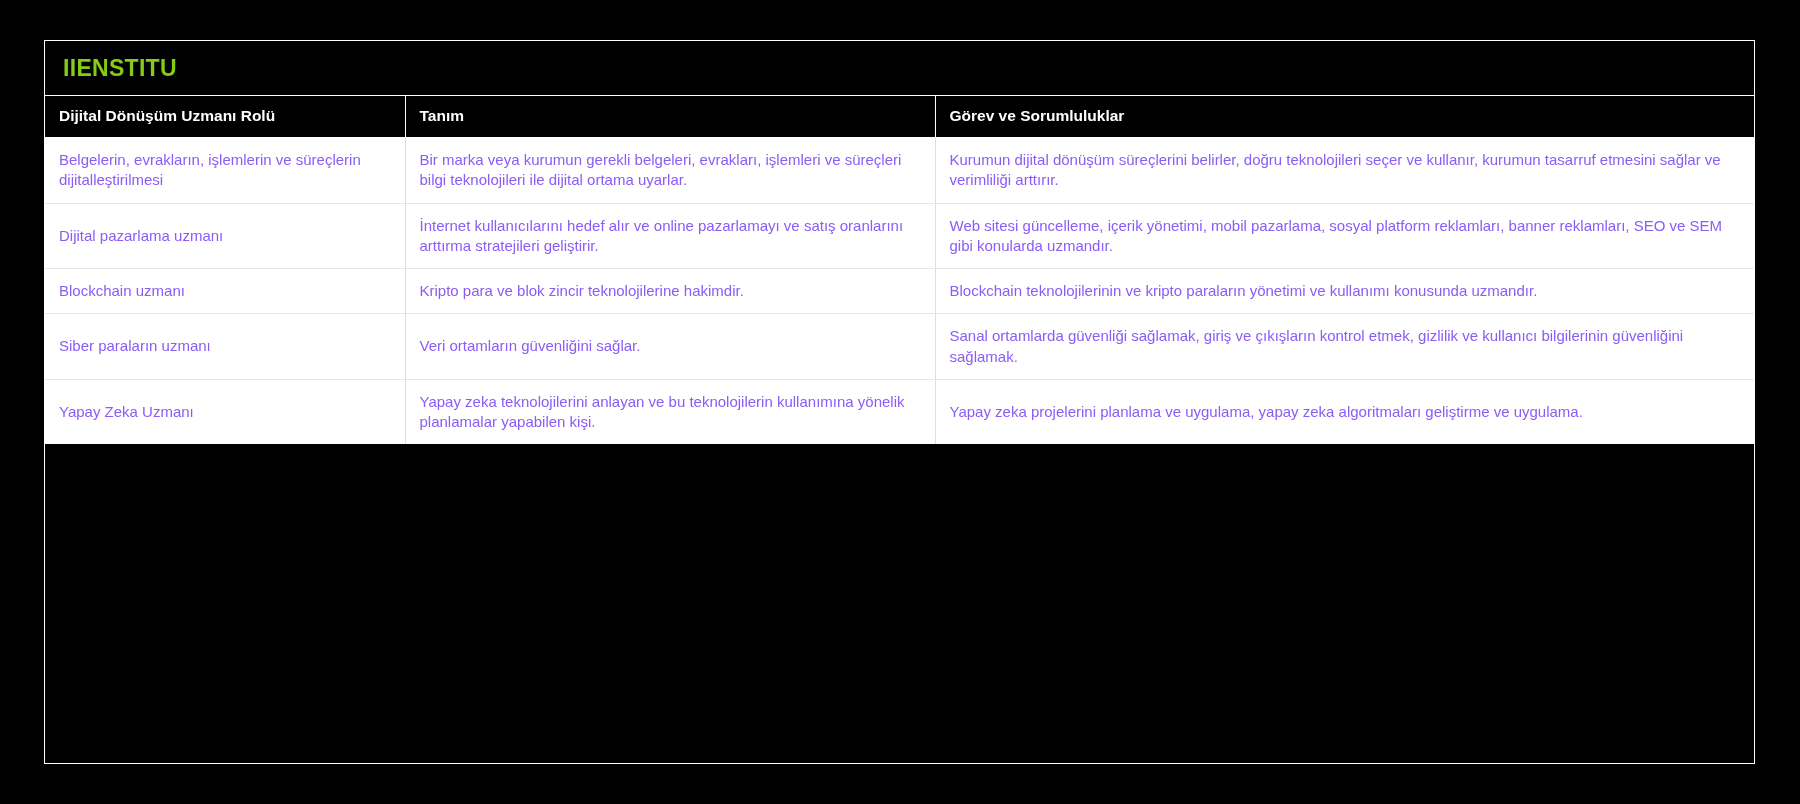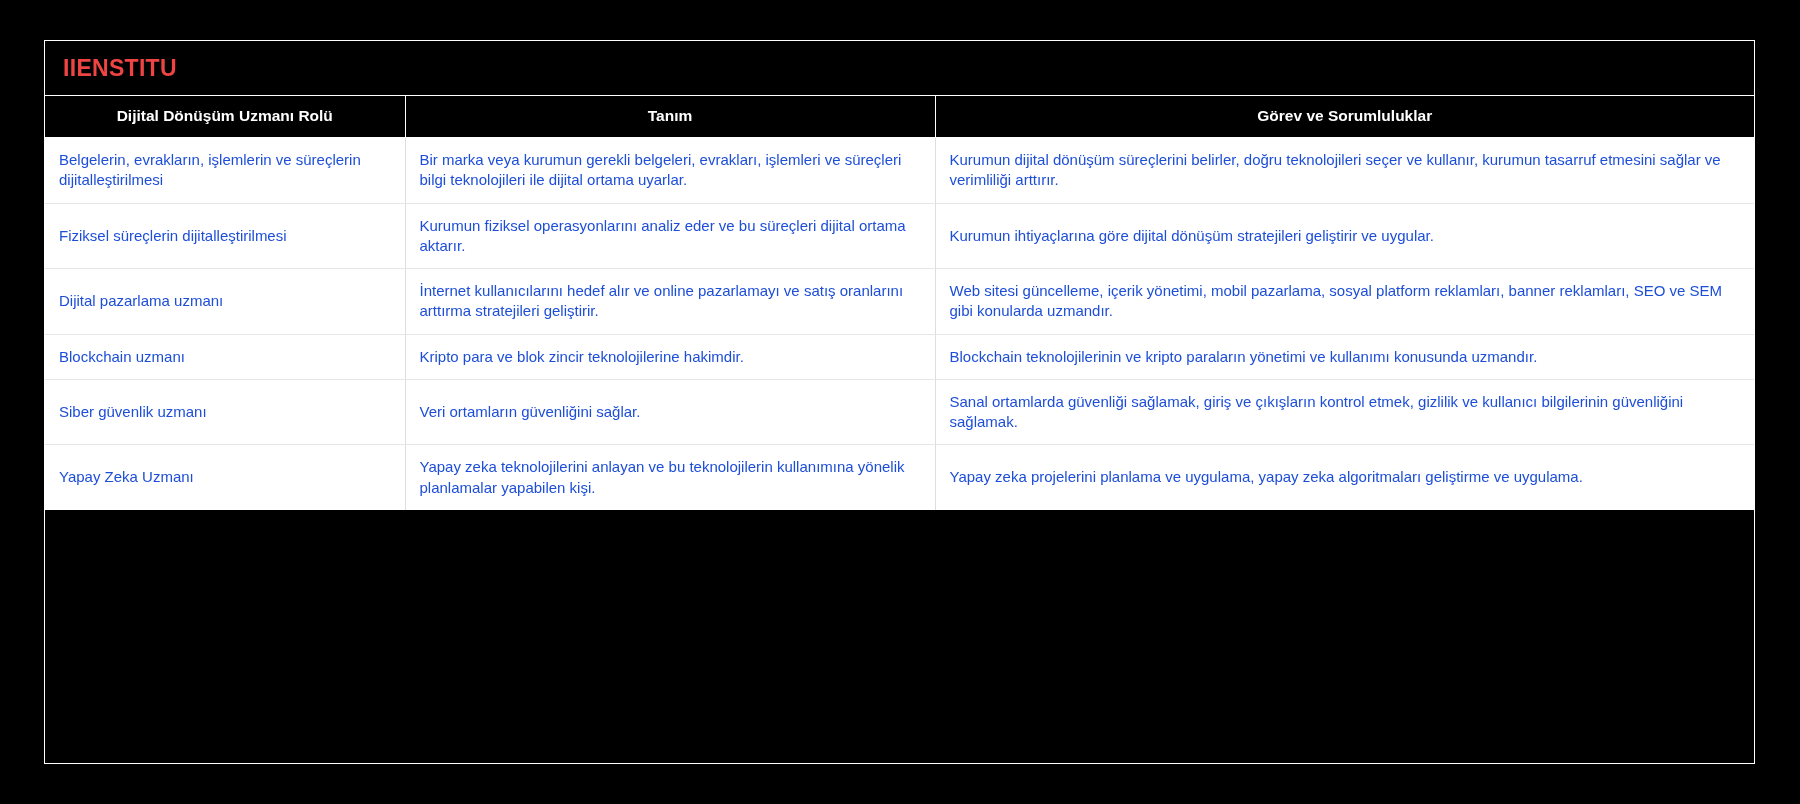--- a/index.html
+++ b/index.html
@@ -38,53 +38,53 @@
   #brand-bar {
     height: 55px;
     background: #000000;
     border-bottom: 1px solid #ffffff;
     display: flex;
     align-items: center;
     box-sizing: border-box;
     padding-left: 18px;
   }
   #brand-title {
-    color: #ef4444;
+    color: #84cc16;
     font-size: 23px;
     font-weight: bold;
     letter-spacing: 0.3px;
     font-family: "Liberation Sans", sans-serif;
   }
 
   
   table.data-table {
     width: 100%;
     border-collapse: collapse;
     table-layout: fixed;
   }
 
   table.data-table thead th {
     background: #000000;
     color: #ffffff;
     font-size: 15.5px;
     font-weight: bold;
-    text-align: center;
+    text-align: left;
     padding: 11px 14px 12px 14px;
     border-right: 1px solid #ffffff;
     border-bottom: 1px solid #ffffff;
     vertical-align: middle;
     box-sizing: border-box;
   }
   table.data-table thead th:last-child {
     border-right: none;
   }
 
   table.data-table tbody td {
     background: #ffffff;
-    color: #1d4ed8;
+    color: #8b5cf6;
     font-size: 15px;
     line-height: 1.35;
     text-align: left;
     padding: 12px 14px 12px 14px;
     border-right: 1px solid #dedede;
     border-bottom: 1px solid #e6e6e6;
     vertical-align: middle;
     box-sizing: border-box;
     font-family: "Liberation Sans", sans-serif;
     margin-left: 32px;
@@ -124,36 +124,31 @@
           <th>Görev ve Sorumluluklar</th>
         </tr>
       </thead>
       <tbody id="table-body">
           <tr>
             <td>Belgelerin, evrakların, işlemlerin ve süreçlerin dijitalleştirilmesi</td>
             <td>Bir marka veya kurumun gerekli belgeleri, evrakları, işlemleri ve süreçleri bilgi teknolojileri ile dijital ortama uyarlar.</td>
             <td>Kurumun dijital dönüşüm süreçlerini belirler, doğru teknolojileri seçer ve kullanır, kurumun tasarruf etmesini sağlar ve verimliliği arttırır.</td>
           </tr>
           <tr>
-            <td>Fiziksel süreçlerin dijitalleştirilmesi</td>
-            <td>Kurumun fiziksel operasyonlarını analiz eder ve bu süreçleri dijital ortama aktarır.</td>
-            <td>Kurumun ihtiyaçlarına göre dijital dönüşüm stratejileri geliştirir ve uygular.</td>
-          </tr>
-          <tr>
             <td>Dijital pazarlama uzmanı</td>
             <td>İnternet kullanıcılarını hedef alır ve online pazarlamayı ve satış oranlarını arttırma stratejileri geliştirir.</td>
             <td>Web sitesi güncelleme, içerik yönetimi, mobil pazarlama, sosyal platform reklamları, banner reklamları, SEO ve SEM gibi konularda uzmandır.</td>
           </tr>
           <tr>
             <td>Blockchain uzmanı</td>
             <td>Kripto para ve blok zincir teknolojilerine hakimdir.</td>
             <td>Blockchain teknolojilerinin ve kripto paraların yönetimi ve kullanımı konusunda uzmandır.</td>
           </tr>
           <tr>
-            <td>Siber güvenlik uzmanı</td>
+            <td>Siber paraların uzmanı</td>
             <td>Veri ortamların güvenliğini sağlar.</td>
             <td>Sanal ortamlarda güvenliği sağlamak, giriş ve çıkışların kontrol etmek, gizlilik ve kullanıcı bilgilerinin güvenliğini sağlamak.</td>
           </tr>
           <tr>
             <td>Yapay Zeka Uzmanı</td>
             <td>Yapay zeka teknolojilerini anlayan ve bu teknolojilerin kullanımına yönelik planlamalar yapabilen kişi.</td>
             <td>Yapay zeka projelerini planlama ve uygulama, yapay zeka algoritmaları geliştirme ve uygulama.</td>
           </tr>
         </tbody>
     </table>

